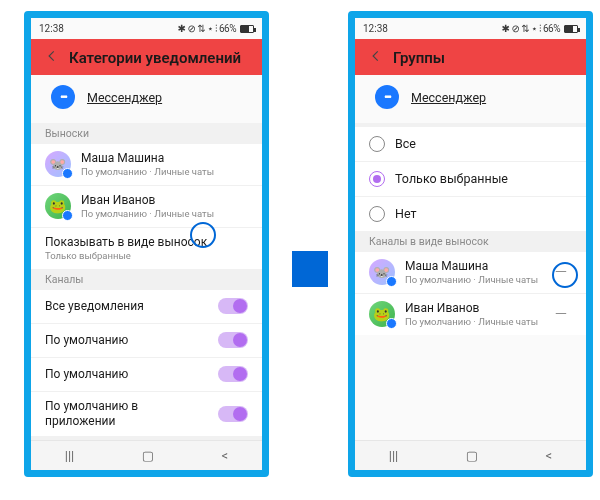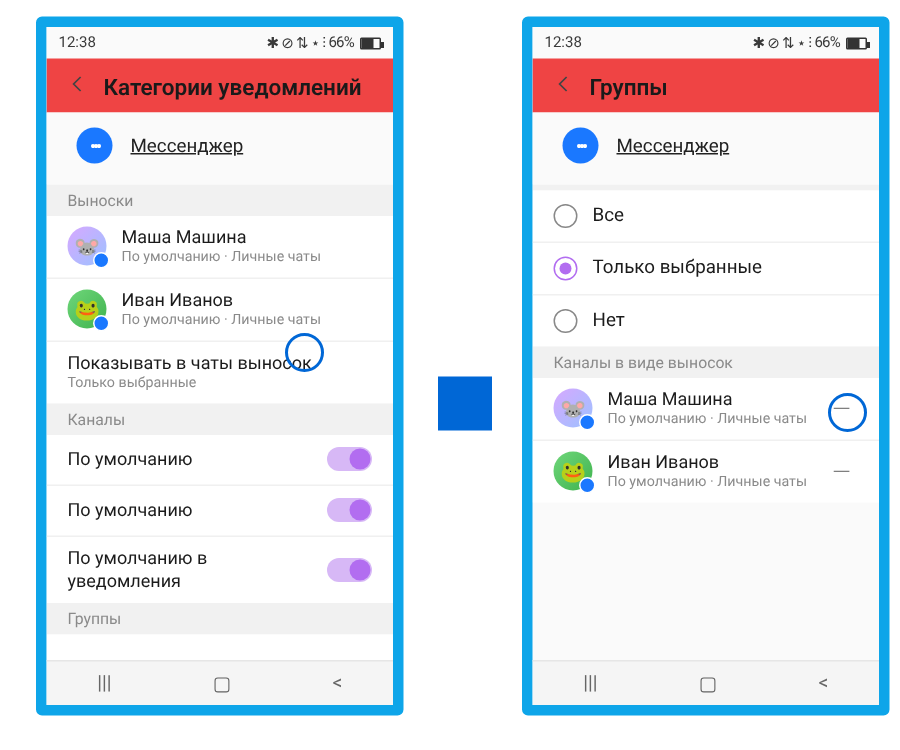--- a/index.html
+++ b/index.html
@@ -203,47 +203,55 @@
       </div>
       <div class="row">
         <span class="avatar av-green">🐸<span class="badge"></span></span>
         <div class="text">
           <div class="primary">Иван Иванов</div>
           <div class="secondary"><span>По умолчанию</span> <span class="dot">Личные чаты</span></div>
         </div>
       </div>
       <div class="row">
         <div class="text">
-          <div class="primary">Показывать в чаты выносок</div>
+          <div class="primary">Показывать в виде выносок</div>
           <div class="secondary">Только выбранные</div>
         </div>
       </div>
     </div>
 
     <div class="section-h">Каналы</div>
     <div class="card">
       <div class="row">
         <div class="text">
-            <div class="primary">По умолчанию</div>
+            <div class="primary">Все уведомления</div>
           </div>
         <span class="toggle">
             <span class="knob"></span>
           </span>
       </div>
       <div class="row">
         <div class="text">
             <div class="primary">По умолчанию</div>
           </div>
         <span class="toggle">
             <span class="knob"></span>
           </span>
       </div>
       <div class="row">
         <div class="text">
-            <div class="primary">По умолчанию в уведомления</div>
+            <div class="primary">По умолчанию</div>
+          </div>
+        <span class="toggle">
+            <span class="knob"></span>
+          </span>
+      </div>
+      <div class="row">
+        <div class="text">
+            <div class="primary">По умолчанию в приложении</div>
           </div>
         <span class="toggle">
             <span class="knob"></span>
           </span>
       </div>
     </div>
 
     <div class="section-h">Группы</div>
     <div class="card">
       <div class="row">

